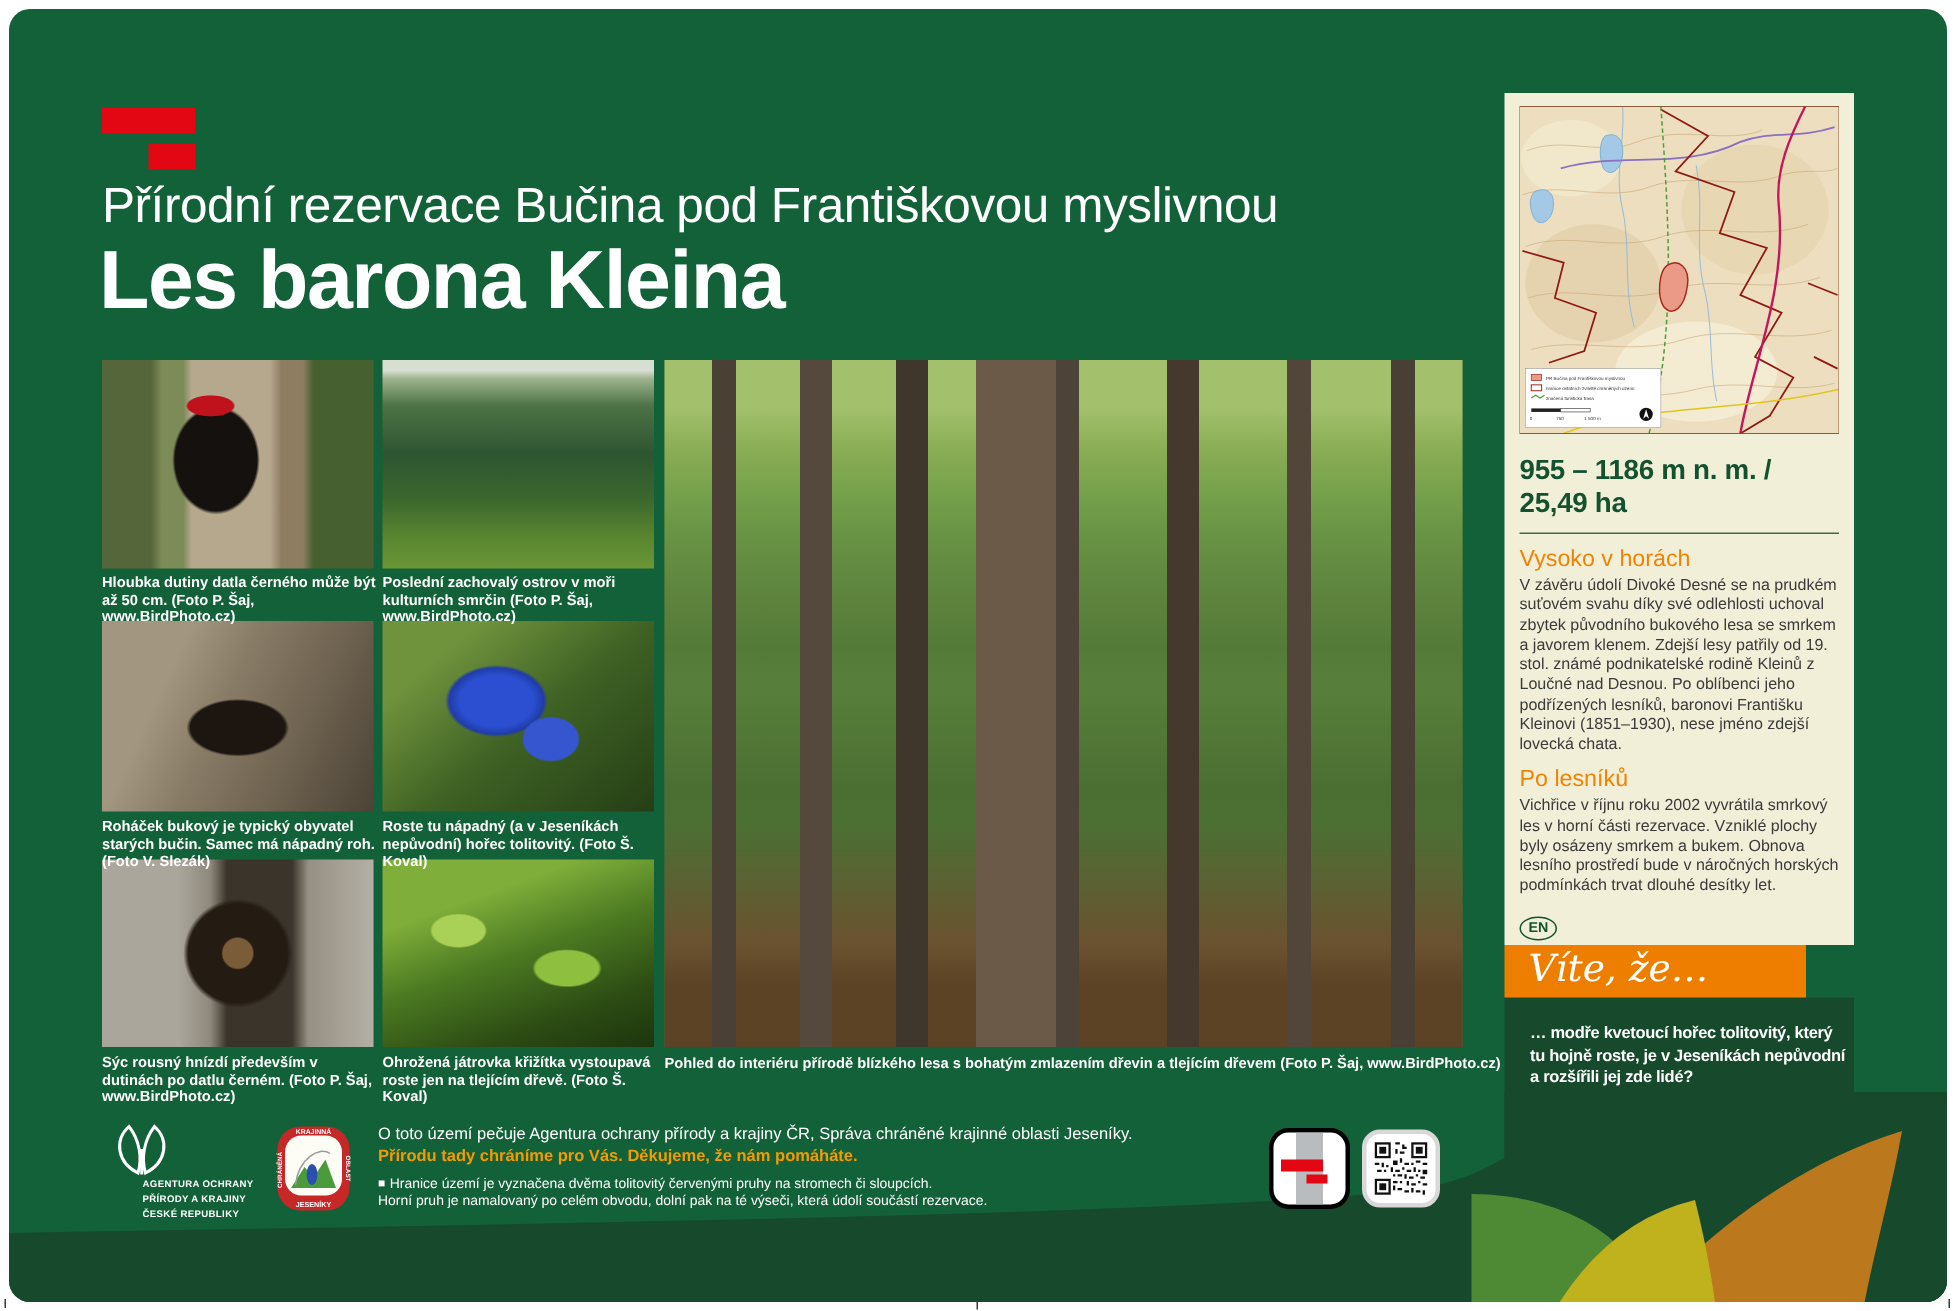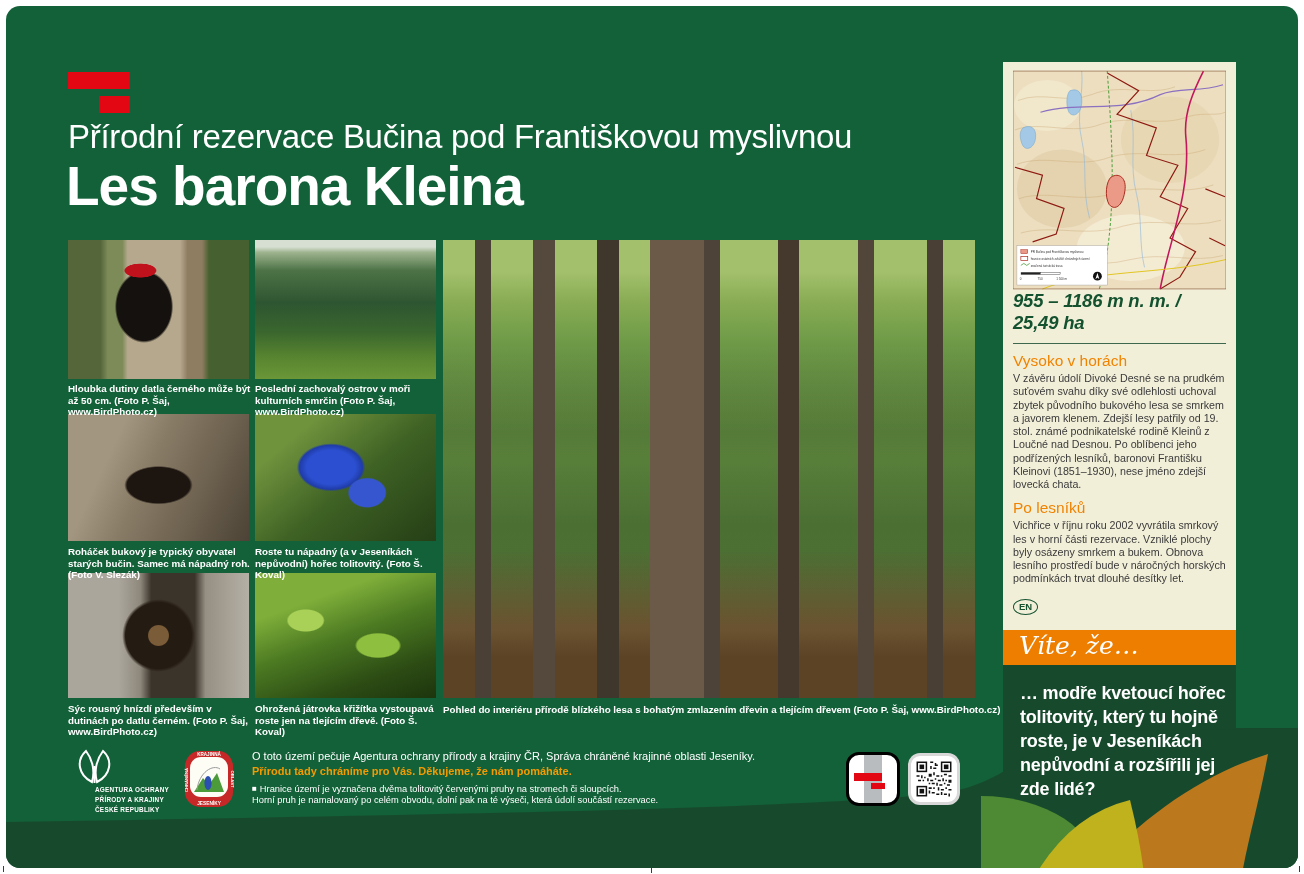--- a/index.html
+++ b/index.html
@@ -55,33 +55,33 @@
       linear-gradient(90deg, transparent 0 6%, #4a4036 6% 9%, transparent 9% 17%, #55483c 17% 21%, transparent 21% 29%, #3f362c 29% 33%, transparent 33% 39%, #6b5a48 39% 49%, #4e4338 49% 52%, transparent 52% 63%, #45392e 63% 67%, transparent 67% 78%, #52463a 78% 81%, transparent 81% 91%, #4a3f34 91% 94%, transparent 94%),
       linear-gradient(180deg,#a3c06c 0 7%,#8aad55 13%,#6f9b48 22%, transparent 42%),
       linear-gradient(0deg,#5c4326 0 9%,#6b5230 15%, transparent 32%),
       linear-gradient(180deg, transparent 24%, #587f3a 48%, #4b6f33 62%, transparent 80%),
       #4e6e35; }
 
   
   .panel { position:absolute; left:997px; top:56px; width:233px; height:568px;
            background:#F2EFD9; padding:8px 10px 0 10px; overflow:hidden; }
   .map { width:213px; height:220px; display:block; }
-  .alt { font-size:18.5px; font-weight:bold; color:#14522F; letter-spacing:-.2px;font-style:italic; }
+  .alt { margin-top:12px; font-size:18.5px; font-weight:bold; color:#14522F; letter-spacing:-.2px; }
   .rule { margin-top:9px; border-top:1.5px solid #3D684E; }
   .ohead { margin-top:8px; font-size:15.5px; color:#F08300; font-weight:normal; }
   .pbody { margin-top:2px; font-size:10.7px; line-height:1.24; color:#3A3A3A; }
   .en-badge { display:inline-block; margin-top:13px; border:1.6px solid #14522F; border-radius:50%;
               padding:1px 5px 2px 5px; font-size:9.5px; font-weight:bold; color:#14522F; }
 
-  .banner { position:absolute; left:997px; top:624px; width:233px; height:35px; background:#EE7E00;
+  .banner { position:absolute; left:997px; top:624px; width:201px; height:35px; background:#EE7E00;
             color:#fff; font-family:"DejaVu Serif",serif; font-style:italic; font-size:25px; padding:1px 0 0 16px; }
   .darkbox { position:absolute; left:997px; top:659px; width:233px; height:203px; background:#174A2C; }
   .darkext { position:absolute; left:997px; top:722px; width:295px; height:140px; background:#174A2C; }
   .question { position:absolute; left:1014px; top:676px; width:214px; color:#fff;
-              font-size:18px; font-weight:bold; line-height:1.33; letter-spacing:-.2px; }
+              font-size:11px; font-weight:bold; line-height:1.33; letter-spacing:-.2px; }
   .decor { position:absolute; left:0; top:622px; width:1292px; height:240px; }
 
   
   .aopk-logo { position:absolute; left:66px; top:742px; width:46px; height:36px; }
   .aopk-text { position:absolute; left:89px; top:779px; width:150px; color:#fff;
                font-size:6.4px; font-weight:bold; line-height:1.55; letter-spacing:.25px; }
   .chko { position:absolute; left:178px; top:744px; width:50px; height:58px; }
   .ftext { position:absolute; left:246px; top:744px; width:600px; }
   .f1 { font-size:11px; font-weight:normal; color:#fff; }
   .f2 { font-size:11px; font-weight:bold; color:#F49B00; margin-top:3px; }

